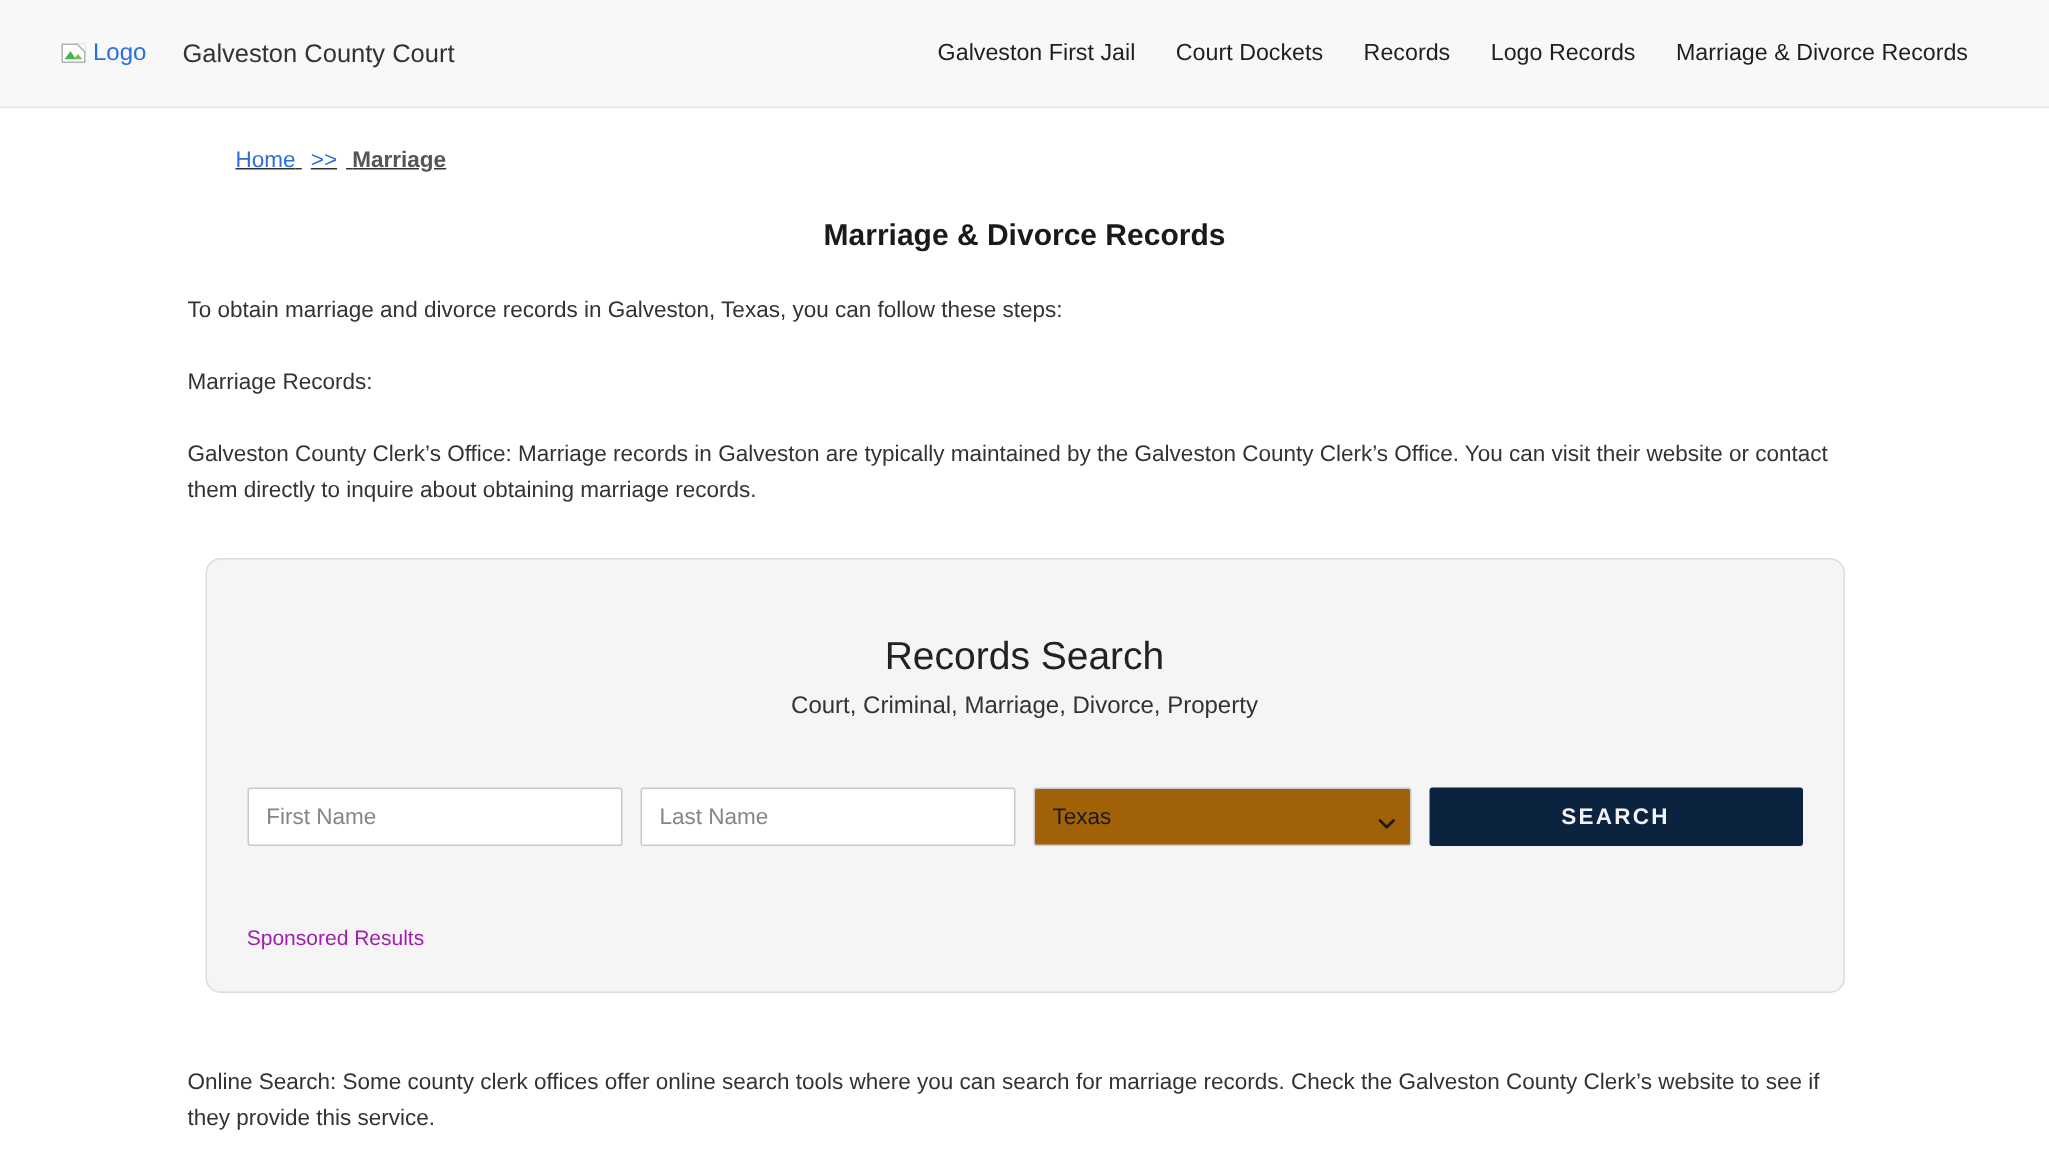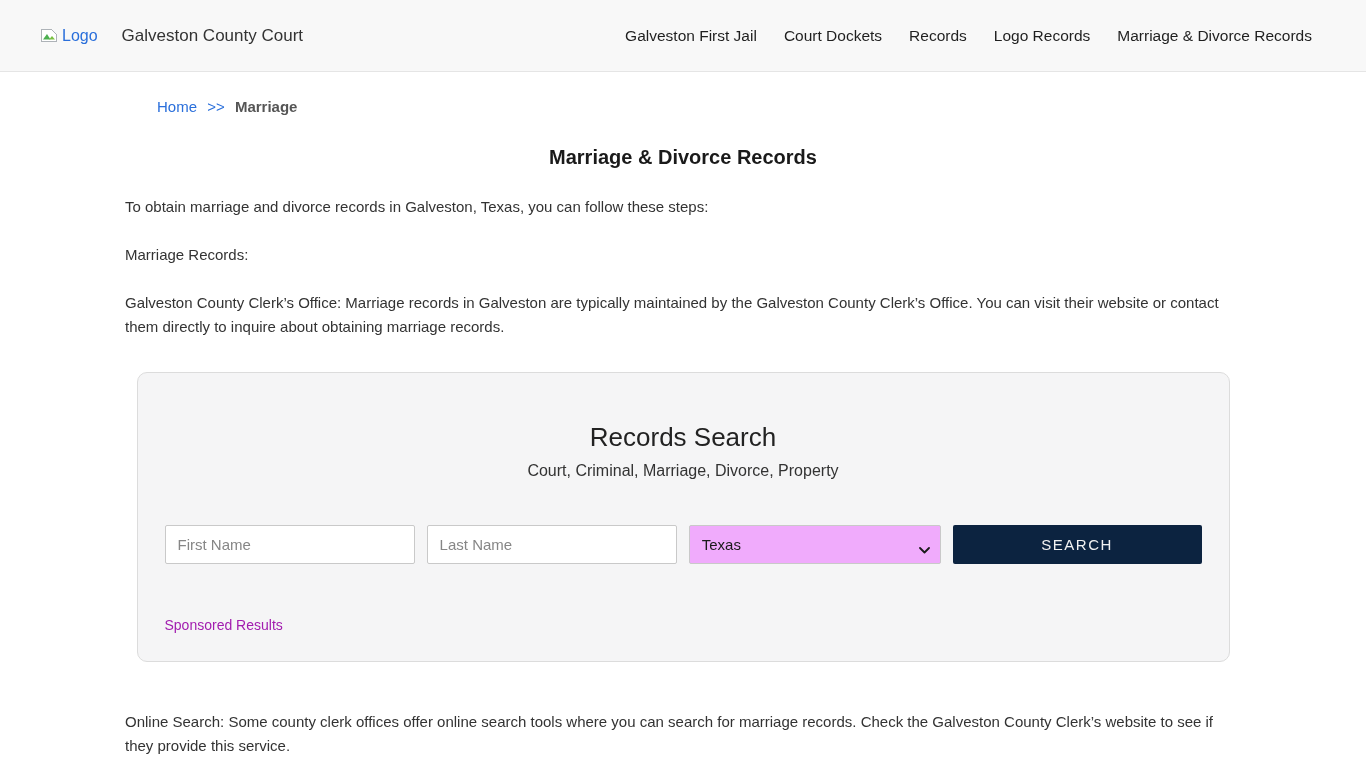--- a/index.html
+++ b/index.html
@@ -23,21 +23,21 @@
   .main-nav { display: flex; align-items: center; gap: 27px; }
   .main-nav a {
     color: #1f1f1f; font-size: 15.5px; text-decoration: none; cursor: pointer;
     white-space: nowrap;
   }
 
   
   .container { width: 1116px; margin: 0 auto; }
 
   
-  .breadcrumb { margin: 26px 0 0 32px; font-size: 15px; }
+  .breadcrumb { margin: 26px 0 0 32px; font-size: 15px; text-decoration: underline; }
   .breadcrumb .bc-home { color: #2a6fdb; text-decoration: none; cursor: pointer; }
   .breadcrumb .bc-sep { color: #2a6fdb; margin: 0 6px; }
   .breadcrumb .bc-current { color: #555; font-weight: bold; }
 
   
   .page-title {
     text-align: center; font-size: 20px; font-weight: bold;
     color: #1a1a1a; margin-top: 31px;
   }
   .para { font-size: 15px; line-height: 24px; color: #333; margin-top: 24px; }
@@ -54,31 +54,31 @@
   .rs-form { display: flex; gap: 12px; margin-top: 45px; }
   .rs-input {
     width: 252px; height: 39px; border: 1px solid #c9c9c9; border-radius: 2px;
     background: #fff; padding: 0 12px; font-size: 15px; color: #333;
     font-family: "Liberation Sans", sans-serif;
   }
   .rs-input::placeholder { color: #868686; }
   .select-wrap { position: relative; width: 254px; }
   .rs-select {
     width: 100%; height: 39px; border: 1px solid #c9c9c9; border-radius: 2px;
-    background: #f0abfc; padding: 0 12px; font-size: 15px; color: #1a1a1a;
+    background: #a16207; padding: 0 12px; font-size: 15px; color: #1a1a1a;
     appearance: none; -webkit-appearance: none;
     font-family: "Liberation Sans", sans-serif; cursor: pointer;
   }
   .chevron {
     position: absolute; right: 11px; top: 15px; pointer-events: none;
   }
   .rs-button {
     width: 251px; height: 39px; border: none; border-radius: 2px;
     background: #0c2340; color: #f2f2f2; font-size: 15px; letter-spacing: 1.5px;
-    cursor: pointer; font-family: "Liberation Sans", sans-serif;
+    cursor: pointer; font-family: "Liberation Sans", sans-serif; font-weight: bold;
   }
   .sponsored { margin-top: 53px; font-size: 14px; color: #a21caf; }
 </style>
 </head>
 <body>
 
 <header class="site-header">
   <div class="brand">
     <span class="logo-wrap">
       <span style="display:inline-flex;">

